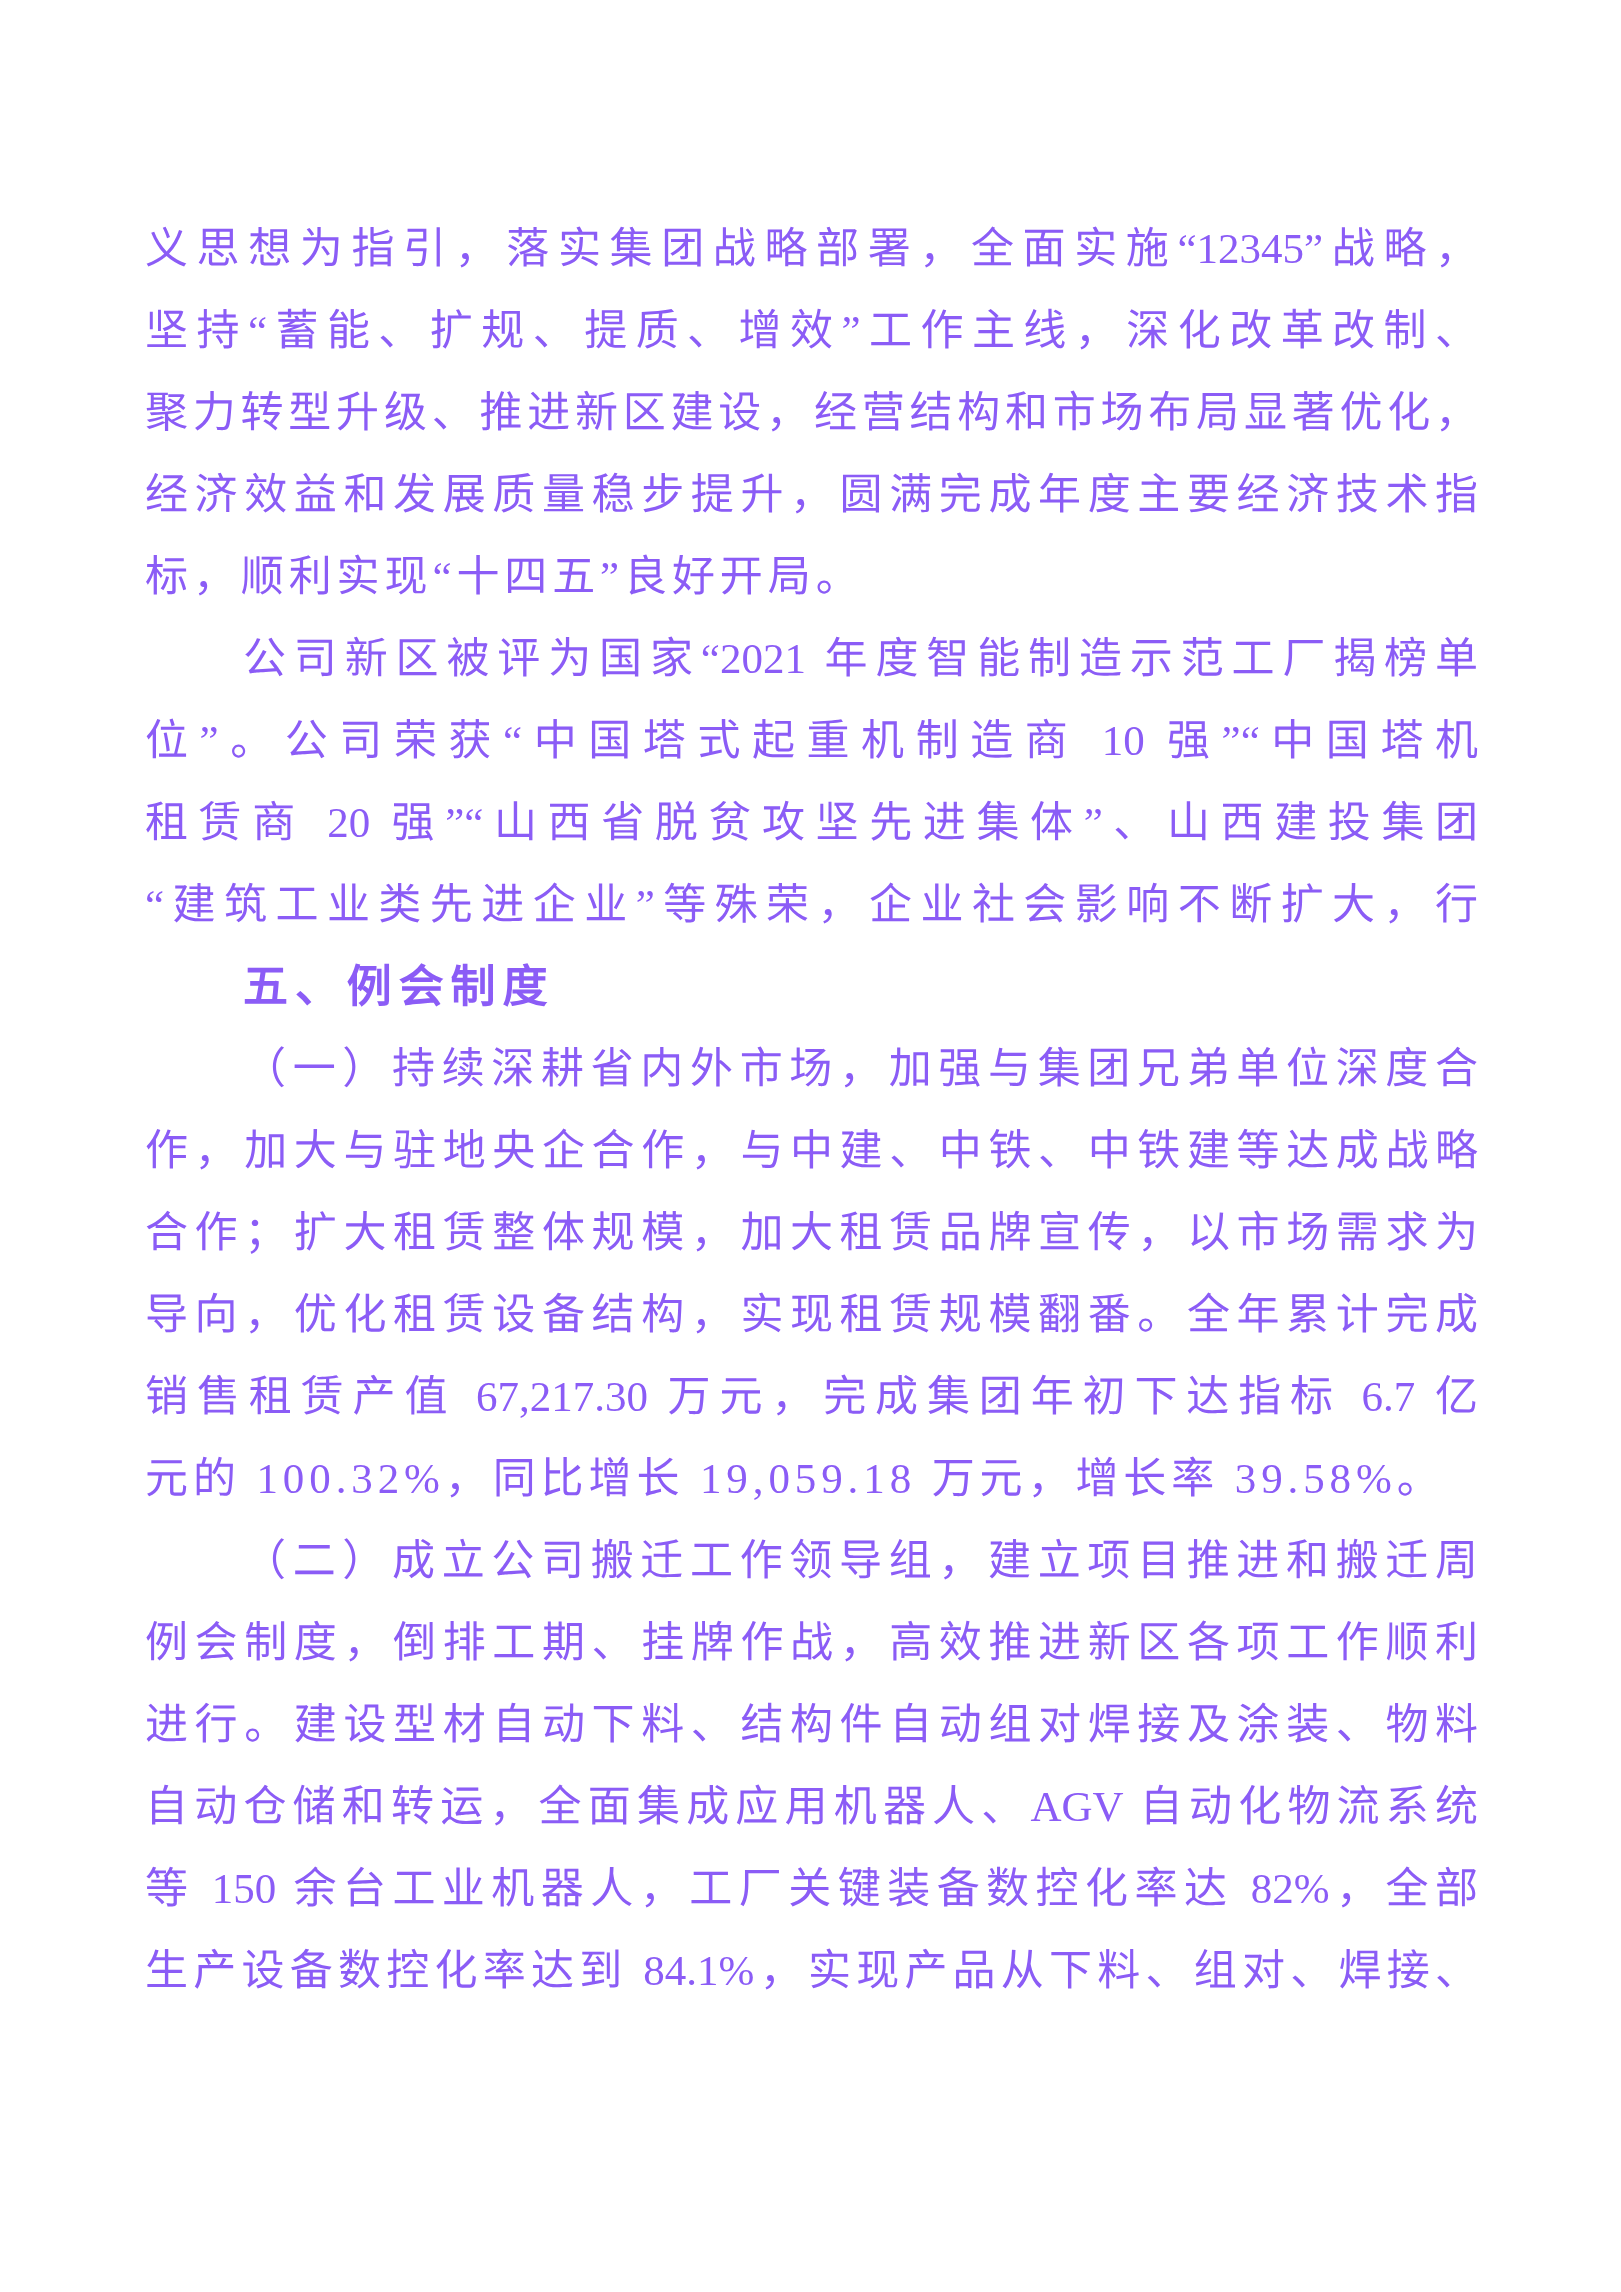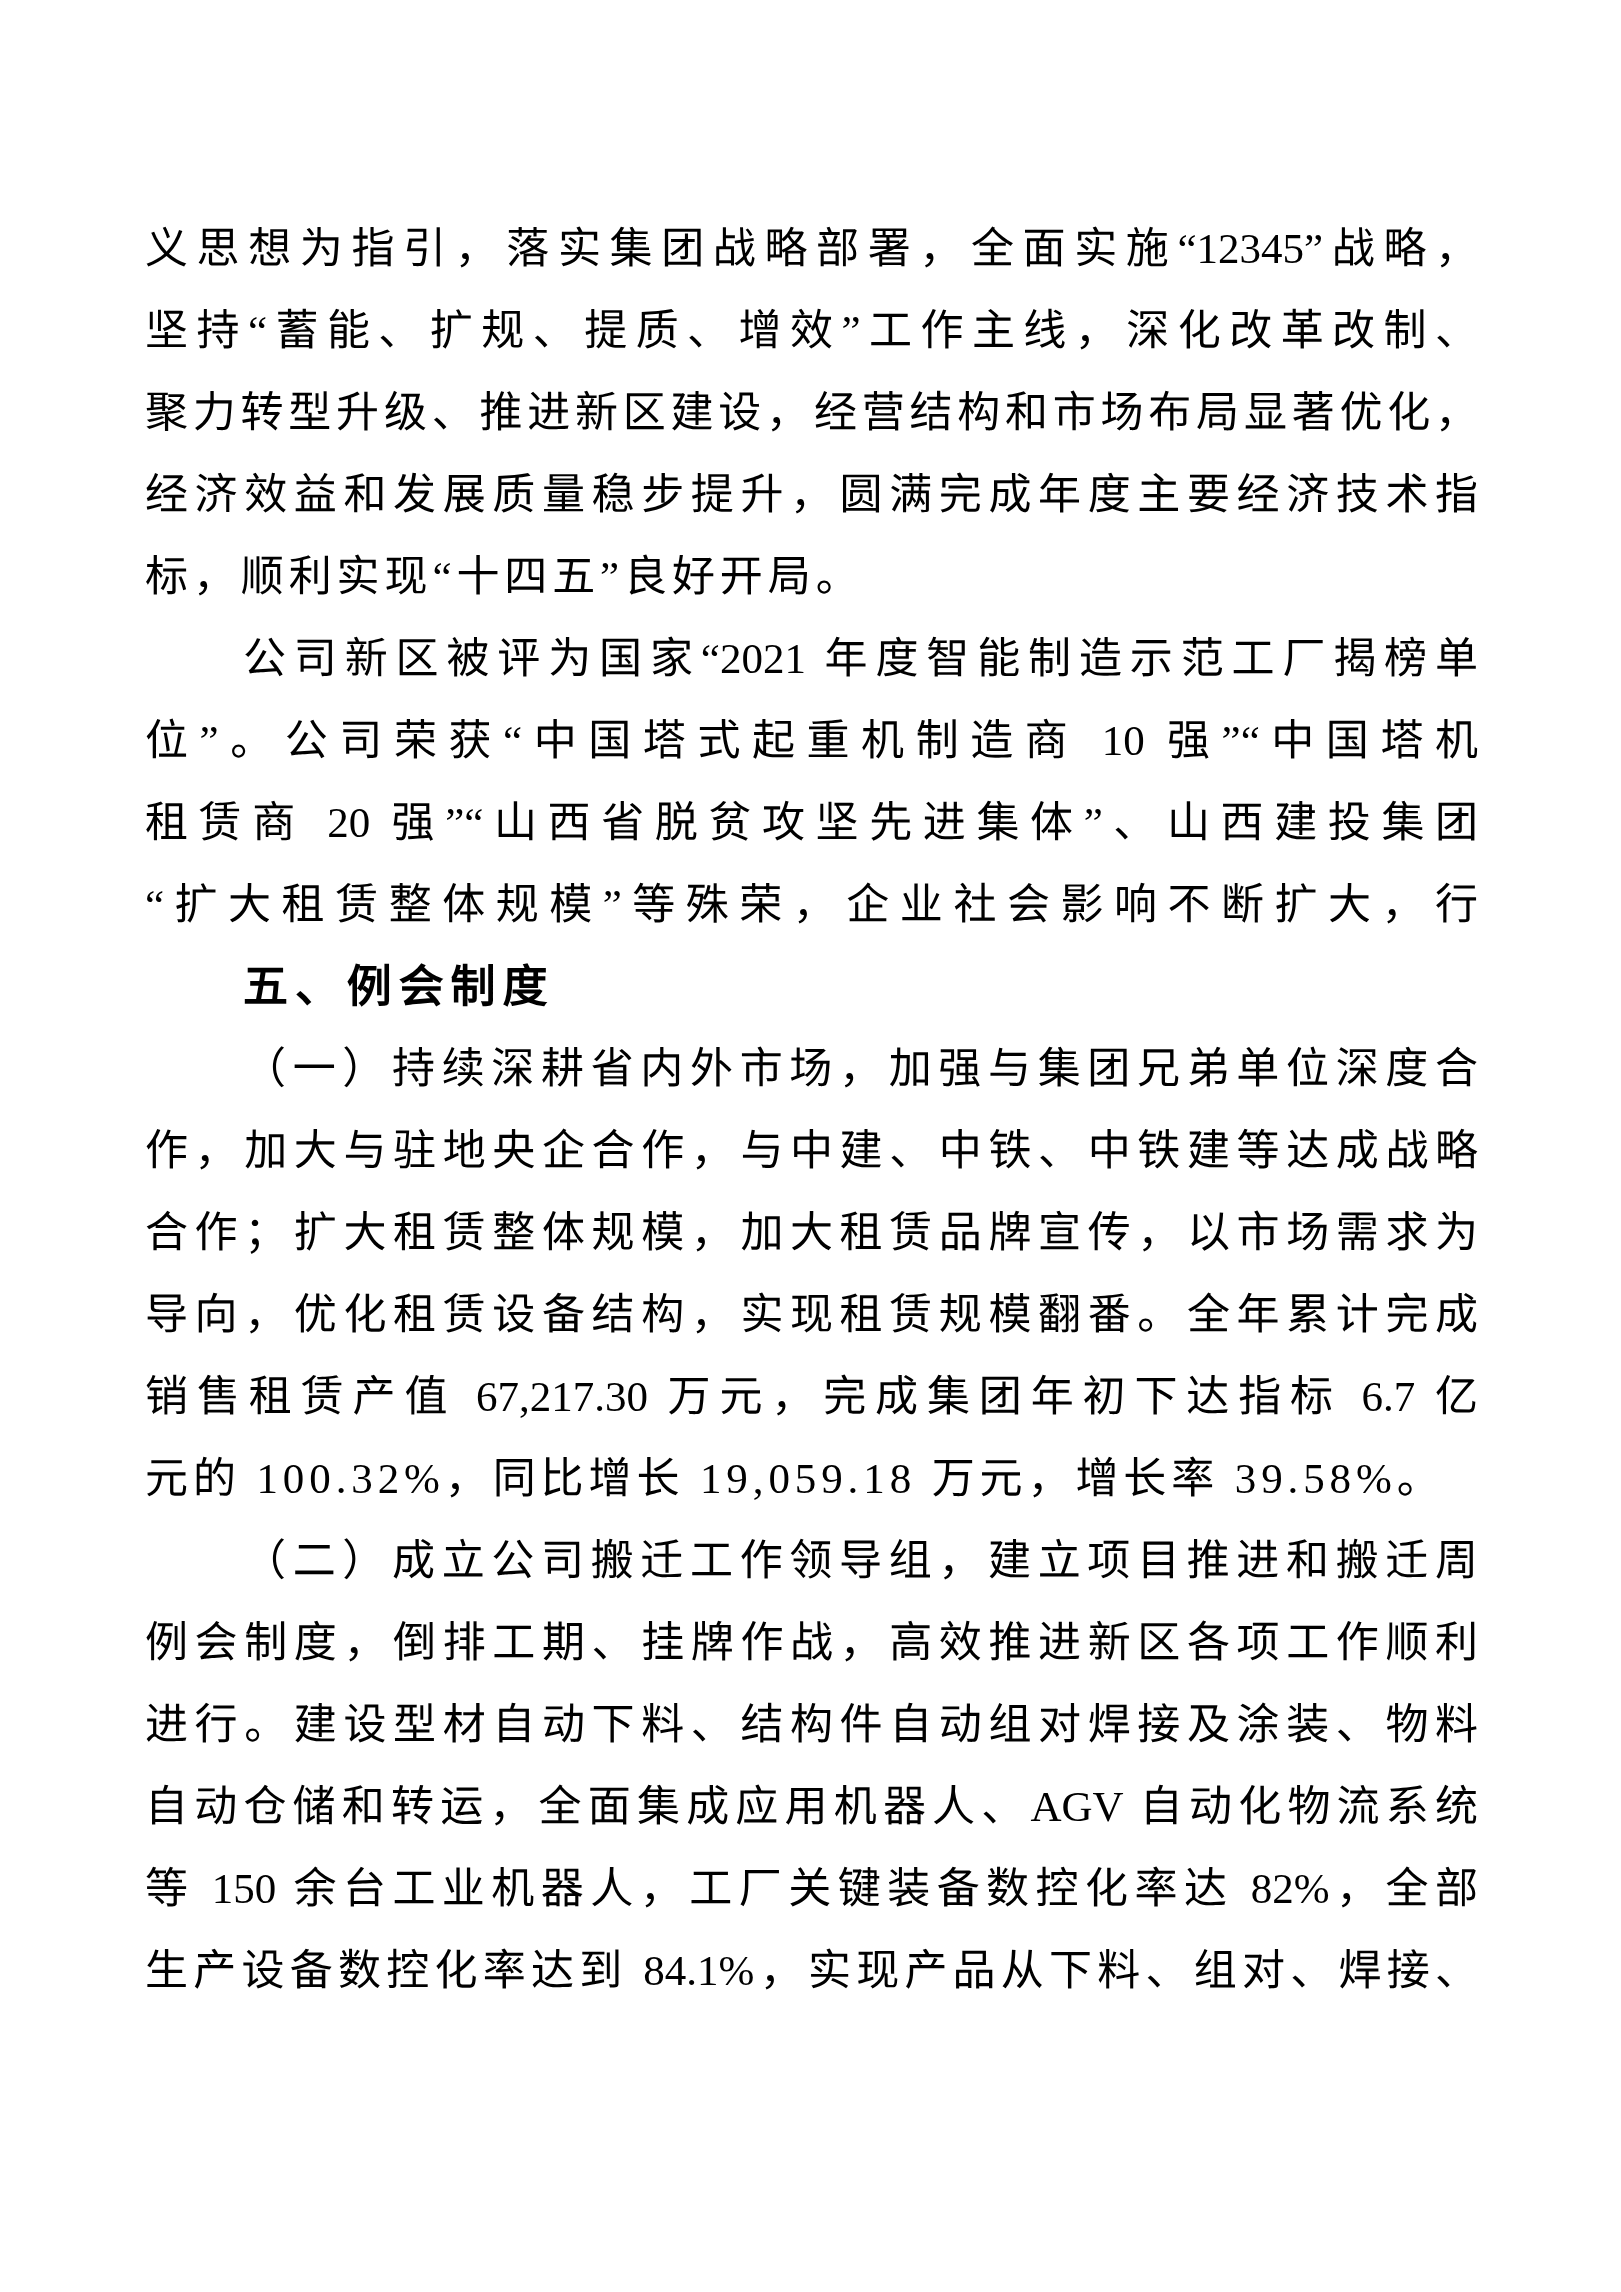--- a/index.html
+++ b/index.html
@@ -19,21 +19,21 @@
     position: absolute;
     left: 145px;
     top: 208px;
     width: 1333px;
   }
   .line {
     height: 82px;
     line-height: 82px;
     font-size: 43px;
     font-family: "Liberation Serif", "DejaVu Serif", serif;
-    color: #000000;
+    color: #8b5cf6;
     white-space: nowrap;
   }
   
   .line.fill {
     white-space: normal;
     text-align: justify;
     text-align-last: justify;
     text-justify: inter-ideograph;
   }
   
@@ -59,21 +59,21 @@
 <div class="page">
   <div class="text-block">
     <div class="line fill">义思想为指引，落实集团战略部署，全面实施“12345”战略，</div>
     <div class="line fill">坚持“蓄能、扩规、提质、增效”工作主线，深化改革改制、</div>
     <div class="line fill">聚力转型升级、推进新区建设，经营结构和市场布局显著优化，</div>
     <div class="line fill">经济效益和发展质量稳步提升，圆满完成年度主要经济技术指</div>
     <div class="line end">标，顺利实现“十四五”良好开局。</div>
     <div class="line fill indent">公司新区被评为国家“2021 年度智能制造示范工厂揭榜单</div>
     <div class="line fill">位”。公司荣获“中国塔式起重机制造商 10 强”“中国塔机</div>
     <div class="line fill">租赁商 20 强”“山西省脱贫攻坚先进集体”、山西建投集团</div>
-    <div class="line fill">“扩大租赁整体规模”等殊荣，企业社会影响不断扩大，行</div>
+    <div class="line fill">“建筑工业类先进企业”等殊荣，企业社会影响不断扩大，行</div>
     <div class="line heading">五、例会制度</div>
     <div class="line fill indent">（一）持续深耕省内外市场，加强与集团兄弟单位深度合</div>
     <div class="line fill">作，加大与驻地央企合作，与中建、中铁、中铁建等达成战略</div>
     <div class="line fill">合作；扩大租赁整体规模，加大租赁品牌宣传，以市场需求为</div>
     <div class="line fill">导向，优化租赁设备结构，实现租赁规模翻番。全年累计完成</div>
     <div class="line fill">销售租赁产值 67,217.30 万元，完成集团年初下达指标 6.7 亿</div>
     <div class="line end">元的 100.32%，同比增长 19,059.18 万元，增长率 39.58%。</div>
     <div class="line fill indent">（二）成立公司搬迁工作领导组，建立项目推进和搬迁周</div>
     <div class="line fill">例会制度，倒排工期、挂牌作战，高效推进新区各项工作顺利</div>
     <div class="line fill">进行。建设型材自动下料、结构件自动组对焊接及涂装、物料</div>

